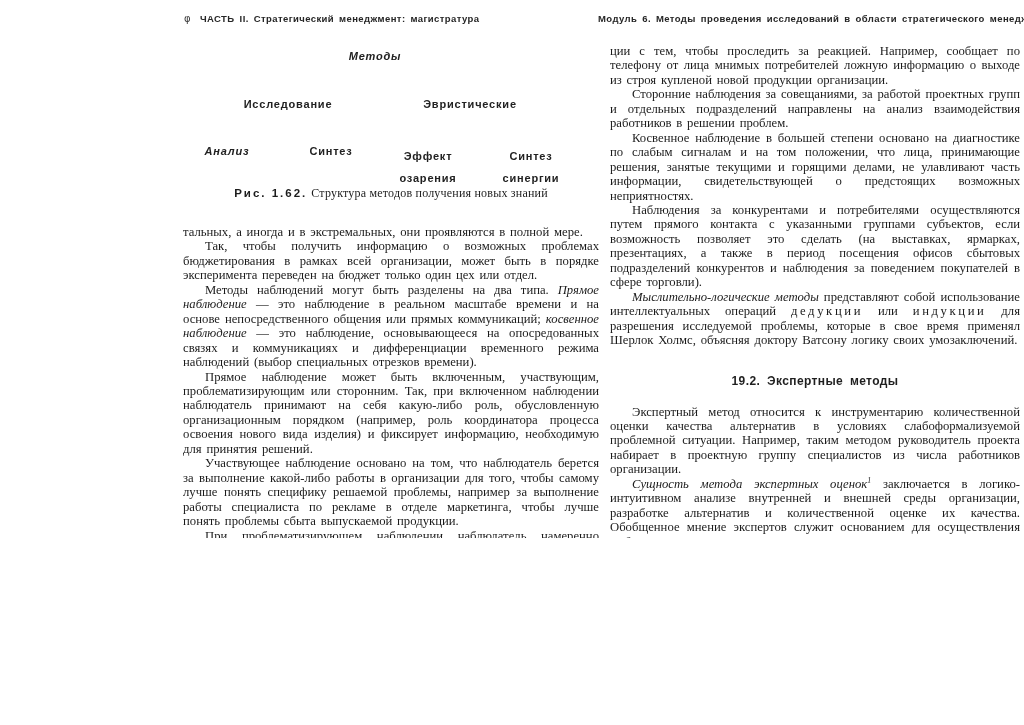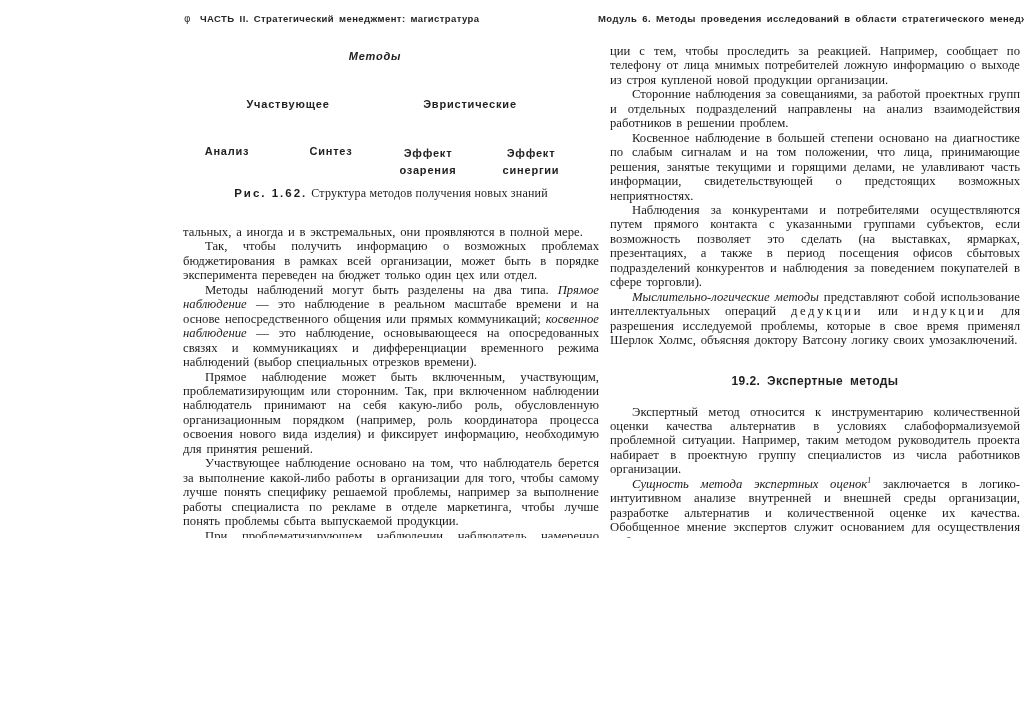--- a/index.html
+++ b/index.html
@@ -17,25 +17,25 @@
 
   
   .page{position:absolute;top:40px;}
   .page-left{left:183px;width:416px;}
   .page-right{left:610px;width:410px;}
 
   
   .figure{position:relative;height:185px;font-family:"Liberation Sans",sans-serif;
           font-weight:bold;font-size:11px;letter-spacing:0.8px;color:#222;}
   .fig-node{position:absolute;transform:translateX(-50%);text-align:center;white-space:nowrap;}
-  .fig-node.two-line{white-space:normal;width:76px;line-height:17px;}
+  .fig-node.two-line{white-space:normal;width:76px;line-height:22px;}
   .fig-root{left:192px;top:10px;font-style:italic;}
   .fig-l2-0{left:105px;top:58px;}
   .fig-l2-1{left:287px;top:58px;}
-  .fig-l3-0{left:44px;top:105px;}
+  .fig-l3-0{left:44px;top:105px;font-style:italic;}
   .fig-l3-1{left:148px;top:105px;}
   .fig-l3-2{left:245px;top:105px;}
   .fig-l3-3{left:348px;top:105px;}
   .fig-caption{position:absolute;top:146px;left:0;width:100%;text-align:center;
                font-family:"Liberation Serif",serif;font-weight:normal;font-size:12px;
                letter-spacing:0.2px;color:#1c1c1c;}
   .cap-label{font-family:"Liberation Sans",sans-serif;font-weight:bold;
              letter-spacing:2px;font-size:11.5px;margin-right:4px;}
 
   
@@ -72,26 +72,26 @@
   </div>
 
   <div class="runhead runhead-right">
     <span>Модуль  6. Методы  проведения  исследований  в  области  стратегического менеджмента</span>
   </div>
 
   <div class="page page-left">
 
     <div class="figure">
       <div class="fig-node fig-root">Методы</div>
-      <div class="fig-node fig-l2-0">Участвующее</div>
+      <div class="fig-node fig-l2-0">Исследование</div>
       <div class="fig-node fig-l2-1">Эвристические</div>
       <div class="fig-node fig-l3-0">Анализ</div>
       <div class="fig-node fig-l3-1">Синтез</div>
       <div class="fig-node fig-l3-2 two-line">Эффект озарения</div>
-      <div class="fig-node fig-l3-3 two-line">Эффект синергии</div>
+      <div class="fig-node fig-l3-3 two-line">Синтез синергии</div>
       <div class="fig-caption">
         <span class="cap-label">Рис. 1.62.</span><span>Структура методов получения новых знаний</span>
       </div>
     </div>
 
     <div class="body">
         <p class="para no-indent"><span>тальных, а иногда и в экстремальных, они проявляются в полной мере.</span></p>
         <p class="para"><span>Так, чтобы получить информацию о возможных проблемах бюджетирования в рамках всей организации, может быть в порядке эксперимента переведен на бюджет только один цех или отдел.</span></p>
         <p class="para"><span>Методы наблюдений могут быть разделены на два типа. </span><span class="italic">Прямое наблюдение</span><span> — это наблюдение в реальном масштабе времени и на основе непосредственного общения или прямых коммуникаций; </span><span class="italic">косвенное наблюдение</span><span> — это наблюдение, основывающееся на опосредованных связях и коммуникациях и дифференциации временного режима наблюдений (выбор специальных отрезков времени).</span></p>
         <p class="para"><span>Прямое наблюдение может быть включенным, участвующим, проблематизирующим или сторонним. Так, при включенном наблюдении наблюдатель принимают на себя какую-либо роль, обусловленную организационным порядком (например, роль координатора процесса освоения нового вида изделия) и фиксирует информацию, необходимую для принятия решений.</span></p>

